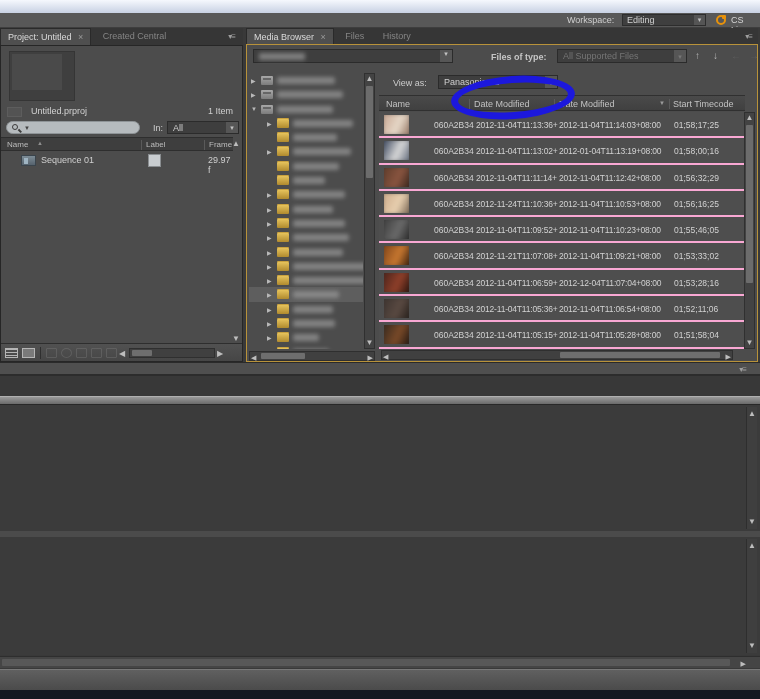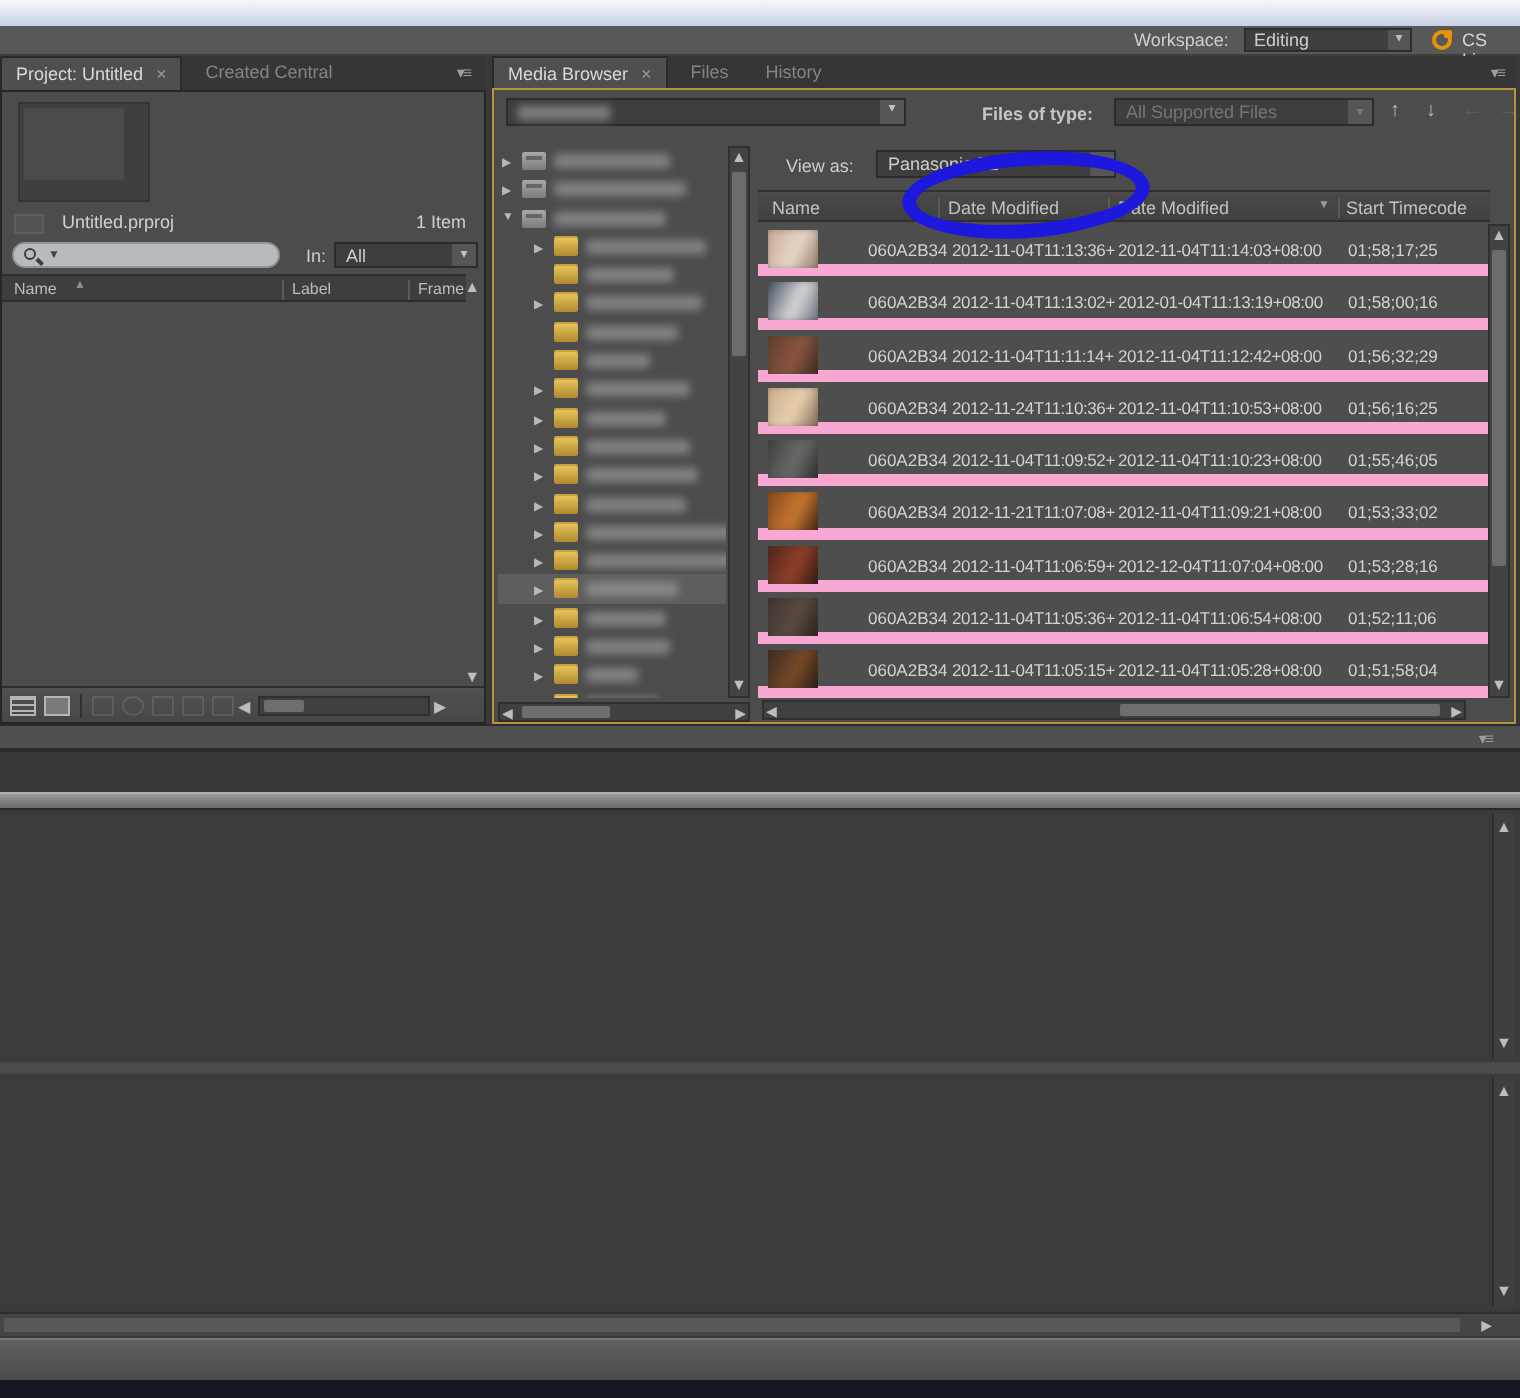--- a/index.html
+++ b/index.html
@@ -103,21 +103,21 @@
               background:linear-gradient(#e6c35c,#b08a2e); box-shadow:0 -1px 0 #caa23e; }
   .vscroll { position:absolute; width:11px; background:#434343; border:1px solid #303030; }
   .vthumb { position:absolute; left:1px; right:1px; background:#6c6c6c; border-radius:1px; }
   .sbtn { position:absolute; left:0; right:0; height:10px; text-align:center; }
 
   .mb-list { position:absolute; left:132px; top:0; width:366px; height:304px; }
   .mb-cols { position:absolute; left:0; top:50px; width:366px; height:16px;
              background:linear-gradient(#4a4a4a,#404040); border-top:1px solid #303030;
              border-bottom:1px solid #303030; font-size:9px; color:#c2c2c2; }
   .mb-rows { position:absolute; left:0; top:67px; width:366px; height:237px; background:#4e4e4e; }
-  .mb-row { position:relative; height:26.3px; border-bottom:6px solid #f9a8d4; }
+  .mb-row { position:relative; height:26.3px; border-bottom:2px solid #f9a8d4; }
   .mb-thumb { position:absolute; left:5px; top:3px; width:25px; height:19px;
               overflow:hidden; background:#333; }
   .mb-thumb-img { position:absolute; inset:-2px; filter:blur(2px); }
   .mb-name { position:absolute; left:55px; top:8px; font-size:8.5px; color:#d2d2d2; }
   .mb-created { position:absolute; left:97px; top:8px; font-size:8.5px; color:#d2d2d2; letter-spacing:-0.2px; }
   .mb-modified { position:absolute; left:180px; top:8px; font-size:8.5px; color:#d2d2d2; letter-spacing:-0.2px; }
   .mb-tc { position:absolute; left:295px; top:8px; font-size:8.5px; color:#d2d2d2; }
 
   
   .annotation-ellipse { left:451px; top:76px; width:124px; height:43px;
@@ -191,20 +191,26 @@
         <span style="position:absolute; left:6px; top:2px;">Name</span>
         <span style="position:absolute; left:36px; top:2px; color:#8f8f8f; font-size:6px;">▲</span>
         <div class="col-div" style="left:140px;"></div>
         <span style="position:absolute; left:145px; top:2px;">Label</span>
         <div class="col-div" style="left:203px;"></div>
         <span style="position:absolute; left:208px; top:2px; white-space:nowrap;">Frame Rate</span>
       </div>
       <span class="arrow-glyph proj-scroll-up">▲</span>
       <span class="arrow-glyph proj-scroll-down">▼</span>
 
+      <div class="proj-row">
+        <span class="seq-icon"></span>
+        <span style="position:absolute; left:40px; top:3px;">Sequence 01</span>
+        <span class="label-chip"></span>
+        <span style="position:absolute; left:207px; top:3px;">29.97 f</span>
+      </div>
 
       <div class="proj-toolbar">
         <span class="tb-icon listview"></span>
         <span class="tb-icon iconview"></span>
         <span class="tb-sep"></span>
         <span class="tb-dim" style="left:45px;"></span>
         <span class="tb-dim" style="left:60px; border-radius:50%;"></span>
         <span class="tb-dim" style="left:75px;"></span>
         <span class="tb-dim" style="left:90px;"></span>
         <span class="tb-dim" style="left:105px;"></span>

